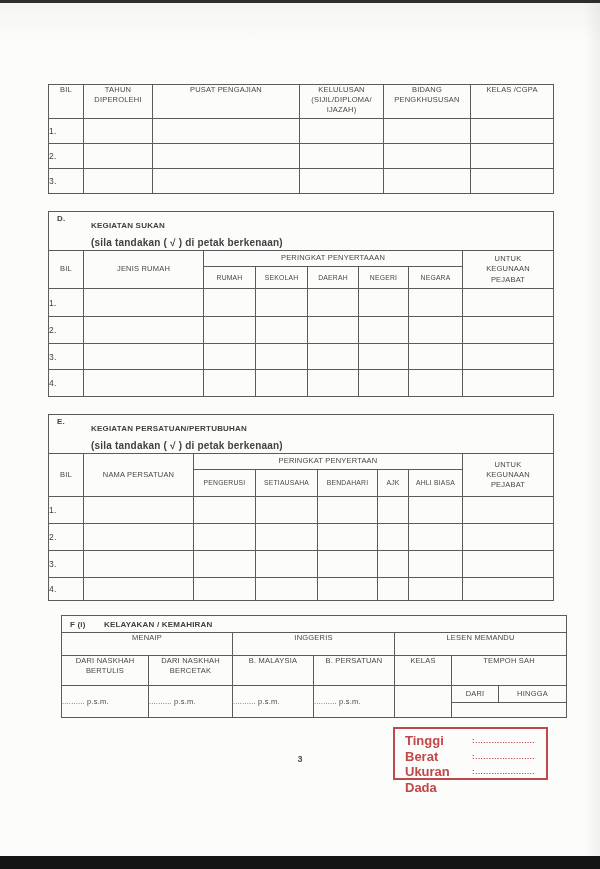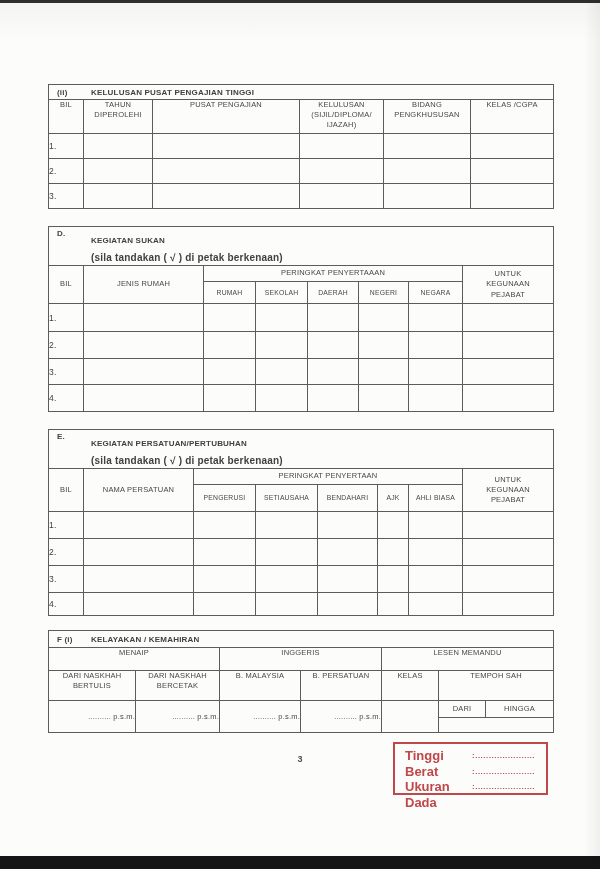--- a/index.html
+++ b/index.html
@@ -40,34 +40,34 @@
     table-layout: fixed;
     width: 505px;
   }
   table.t td {
     border: 1px solid #5c5c5c;
     padding: 0;
     overflow: hidden;
     letter-spacing: 0.2px;
   }
   .gap17 { margin-top:17px; }
-  .gap14 { margin-top:14px; }
+  .gap14 { margin-top:14px;margin-left:13px; }
   .sec-flex { display:flex; align-items:flex-start; padding:2px 0 0 8px; }
   .sec-label { flex:none; width:34px; font-weight:bold; font-size:8px; line-height:1.3; }
   .sec-title { font-weight:bold; font-size:8px; line-height:1.35; white-space:pre-line; }
   .sec-sub   { font-weight:bold; font-size:10px; line-height:1.4; }
   .hdr {
     font-size:7.5px; text-align:center; vertical-align:top;
     padding-top:3px; white-space:pre-line; line-height:1.35; color:#474747;
   }
   .hdr-mid { vertical-align:middle; padding-top:0; }
   .small-hdr { font-size:6.8px; vertical-align:middle; padding-top:0; }
   .rownum { font-size:8.5px; color:#3c3c3c; vertical-align:middle; padding-left:9px; }
   .val {
-    font-size:7.5px; color:#4a4a4a; text-align:right; vertical-align:middle;
+    font-size:7.5px; color:#4a4a4a; text-align:left; vertical-align:middle;
   }
   .meas-box {
     box-sizing:border-box;
     margin-top:9px; margin-left:345px;
     width:155px; height:53px;
     border:2px solid #c0474a;
     padding:4px 0 0 10px;
   }
   .meas-row { display:flex; line-height:15.5px; }
   .meas-label { flex:none; width:67px; font-size:13px; font-weight:bold; color:#c0474a; }
@@ -88,28 +88,20 @@
     <table class="t">
       <colgroup>
           <col style="width:35px">
           <col style="width:69px">
           <col style="width:147px">
           <col style="width:84px">
           <col style="width:87px">
           <col style="width:83px">
         </colgroup>
       <tbody>
-          <tr style="height:15px">
-        <td colspan="6">
-          <div class="sec-flex">
-            <span class="sec-label">(ii)</span>
-            <span class="sec-title">KELULUSAN PUSAT PENGAJIAN TINGGI</span>
-          </div>
-        </td>
-      </tr>
       <tr style="height:34px">
         <td class="hdr">BIL</td>
         <td class="hdr">TAHUN
 DIPEROLEHI</td>
         <td class="hdr">PUSAT PENGAJIAN</td>
         <td class="hdr">KELULUSAN
 (SIJIL/DIPLOMA/
 IJAZAH)</td>
         <td class="hdr">BIDANG
 PENGKHUSUSAN</td>

